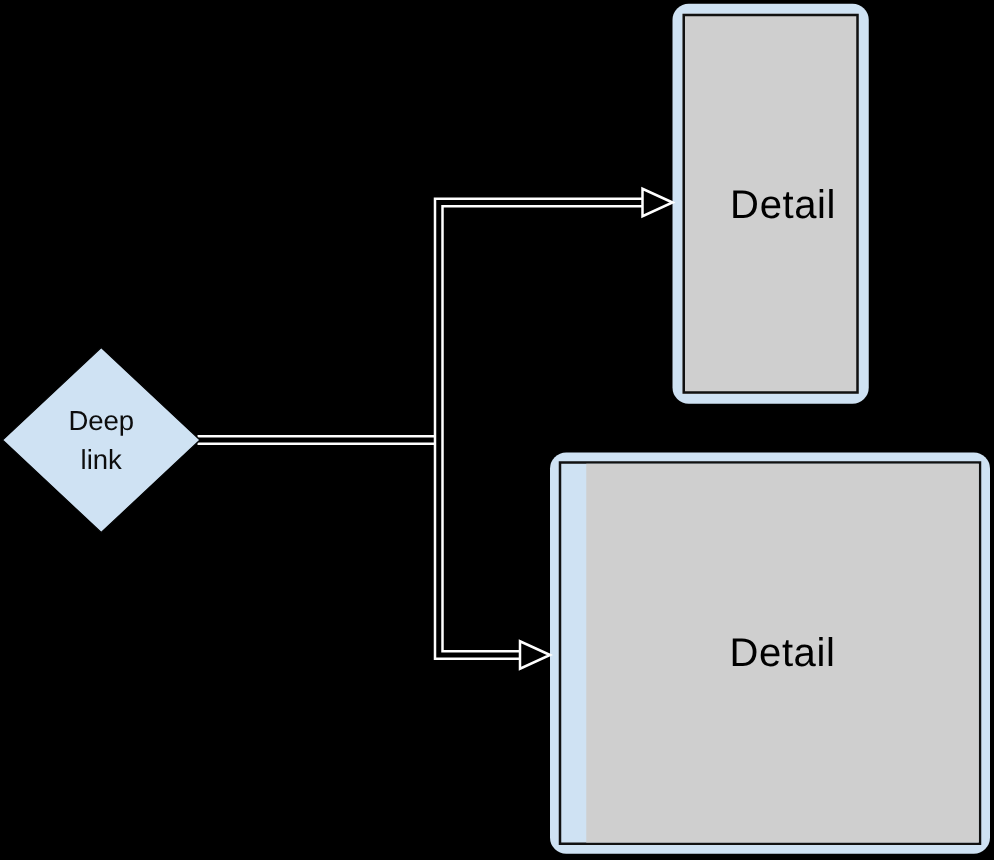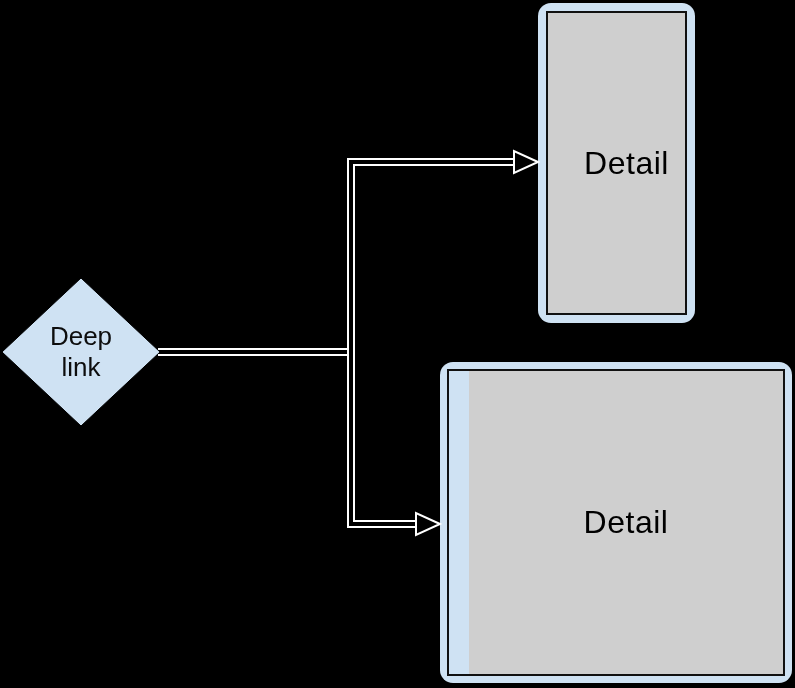--- a/index.html
+++ b/index.html
@@ -81,21 +81,21 @@
     width: 158px; height: 148px;
     display: flex;
     align-items: center;
     justify-content: center;
     z-index: 3;
     pointer-events: none;
   }
   .diamond-label {
     width: 84px;
     text-align: center;
-    font-size: 26px;
+    font-size: 22px;
     line-height: 31px;
     color: #0d0d0d;
   }
 </style>
 </head>
 <body>
 
 <div class="canvas">
 
   <div class="device-frame frame-phone">

